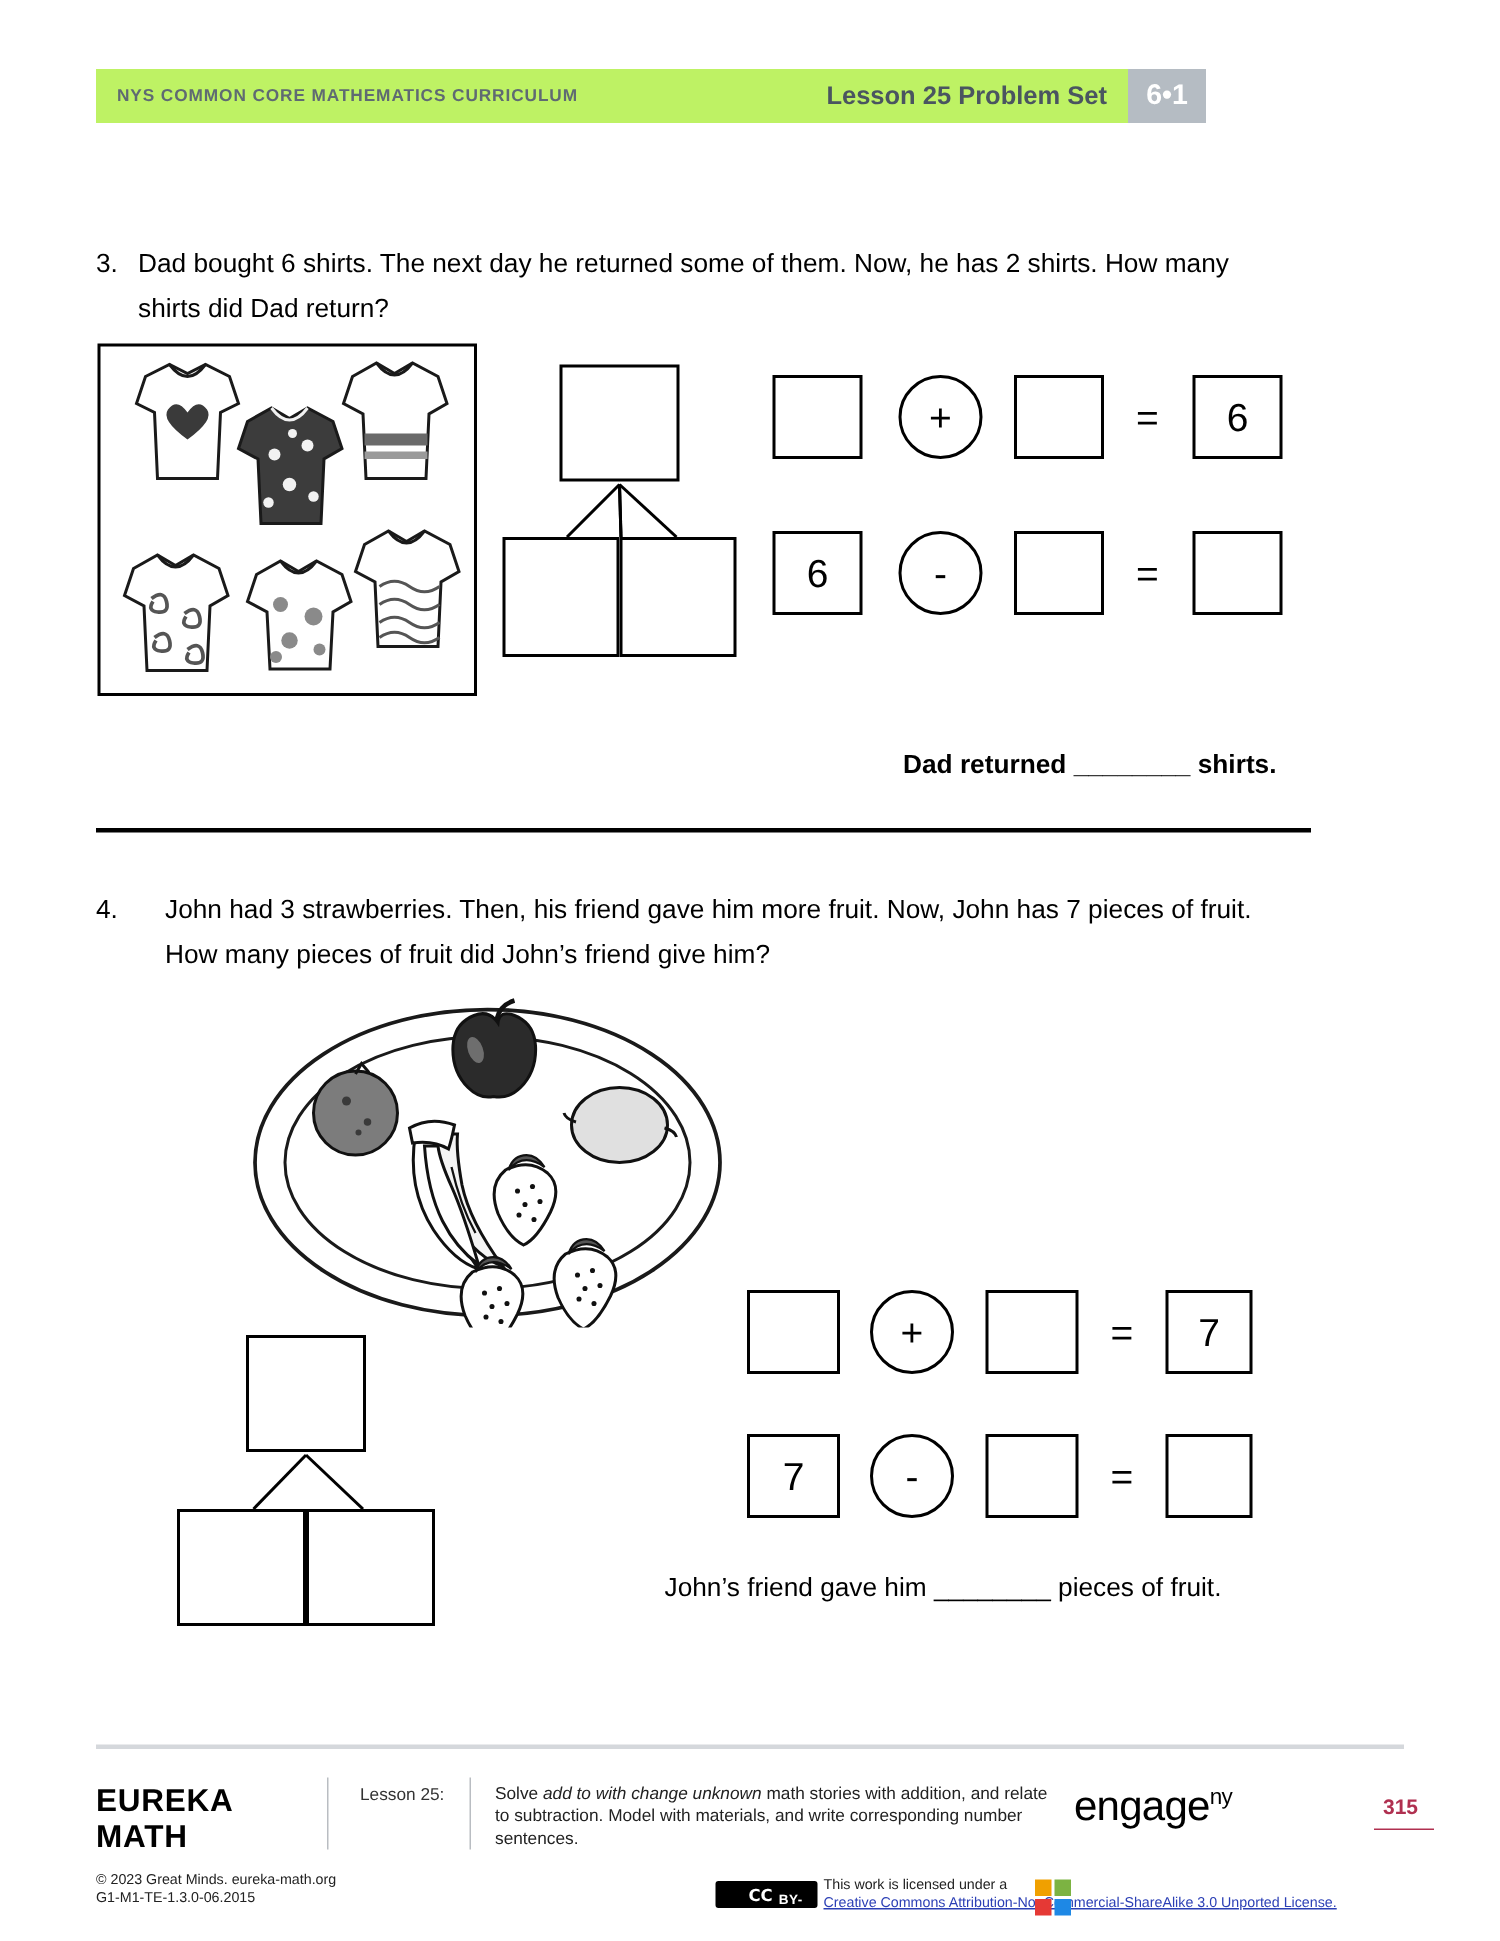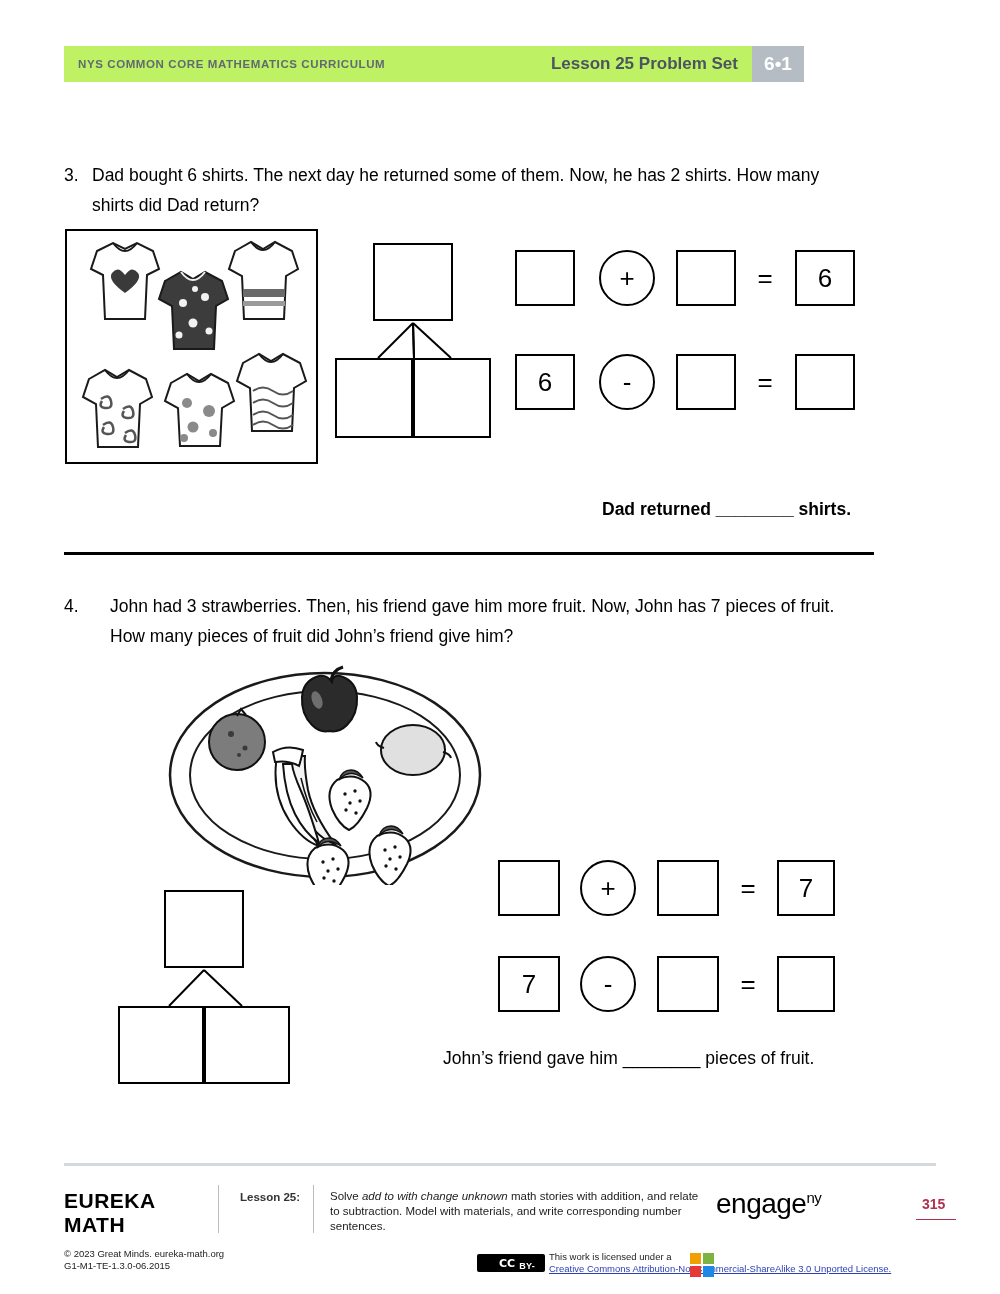--- a/index.html
+++ b/index.html
@@ -140,21 +140,21 @@
   .footer-sep {
     position: absolute;
     background: #b9bdc2;
     width: 1px;
   }
   .footer-lesson {
     position: absolute;
     left: 240px;
     top: 1191px;
     font-size: 11.5px;
-    font-weight: bold;
+    font-weight: normal;
     color: #333;
     text-align: center;
   }
   .footer-desc {
     position: absolute;
     left: 330px;
     top: 1189px;
     width: 370px;
     font-size: 11.5px;
     line-height: 15px;

